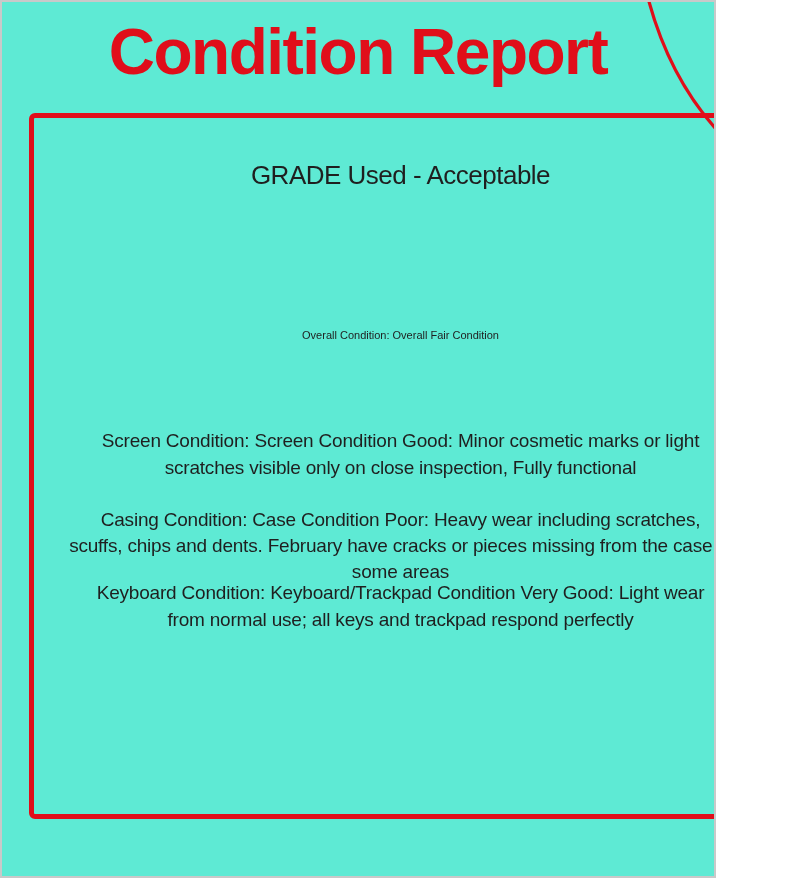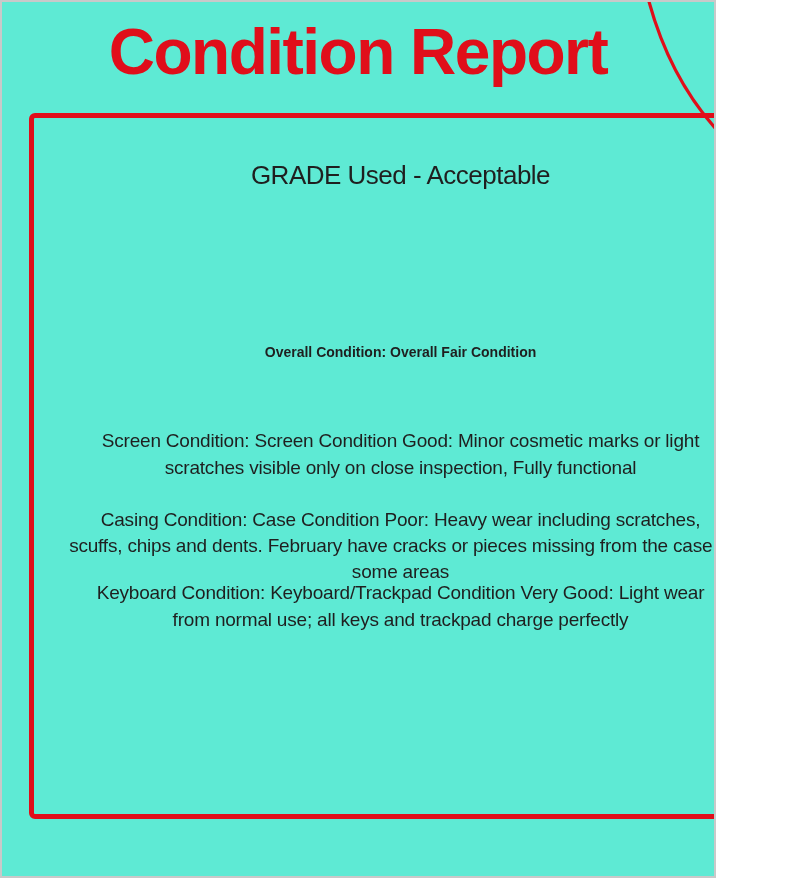--- a/index.html
+++ b/index.html
@@ -59,24 +59,24 @@
     white-space: pre;
   }
   .grade-heading {
     top: 41px;
     font-size: 26px;
     letter-spacing: -0.5px;
     line-height: 32px;
     font-weight: 400;
   }
   .overall-line {
-    top: 228px;
-    font-size: 14px;
+    top: 211px;
+    font-size: 11px;
     line-height: 12px;
-    font-weight: 700;
+    font-weight: 400;
   }
   .para {
     font-size: 19px;
     letter-spacing: -0.2px;
     font-weight: 400;
   }
   .para-screen   { top: 309px; line-height: 27px; }
   .para-casing   { top: 389px; line-height: 26px; }
   .para-keyboard { top: 461px; line-height: 27px; }
   .para-battery  { top: 532px; line-height: 27px; }
@@ -99,17 +99,17 @@
     <div class="txt overall-line">Overall Condition: Overall Fair Condition</div>
 
     <div class="txt para para-screen">Screen Condition: Screen Condition Good: Minor cosmetic marks or light
 scratches visible only on close inspection, Fully functional</div>
 
     <div class="txt para para-casing">Casing Condition: Case Condition Poor: Heavy wear including scratches,
 scuffs, chips and dents. February have cracks or pieces missing from the case in
 some areas</div>
 
     <div class="txt para para-keyboard">Keyboard Condition: Keyboard/Trackpad Condition Very Good: Light wear
-from normal use; all keys and trackpad charge perfectly</div>
+from normal use; all keys and trackpad respond perfectly</div>
 
 
   </div>
 </div>
 
 </body></html>

